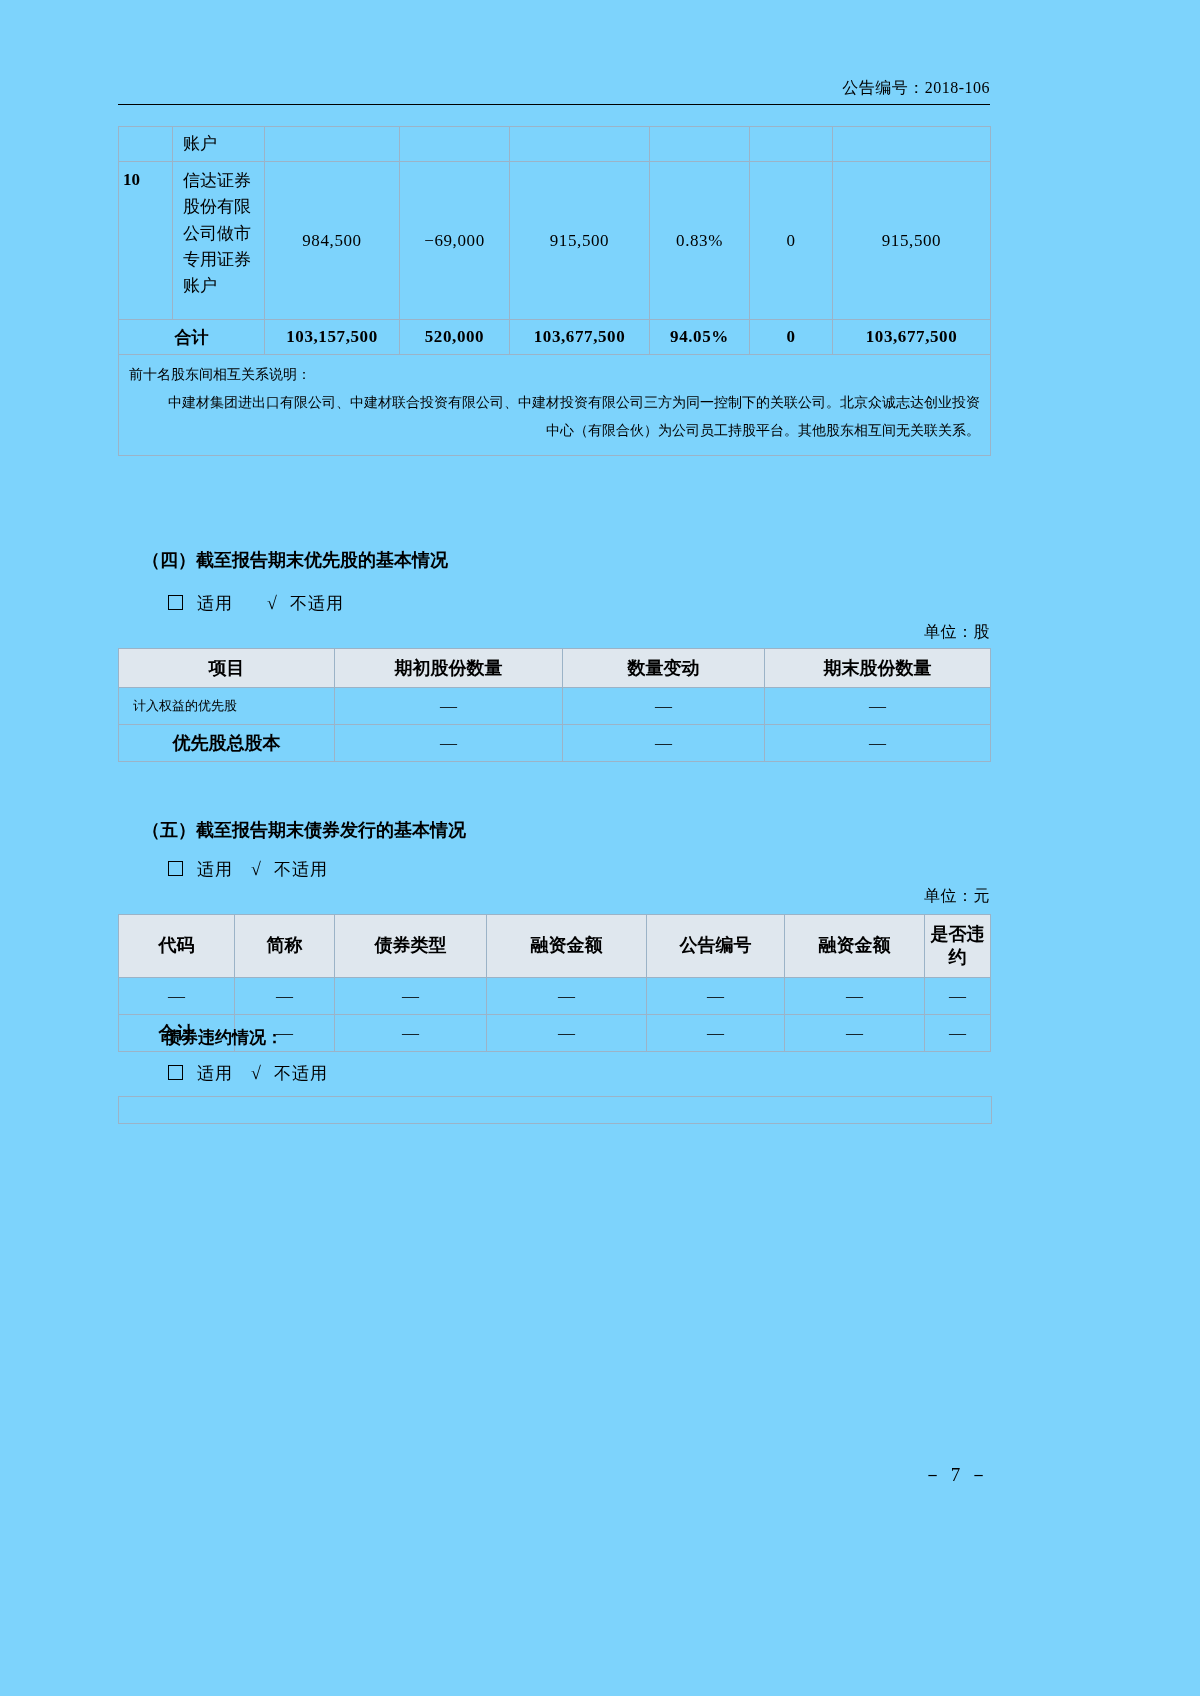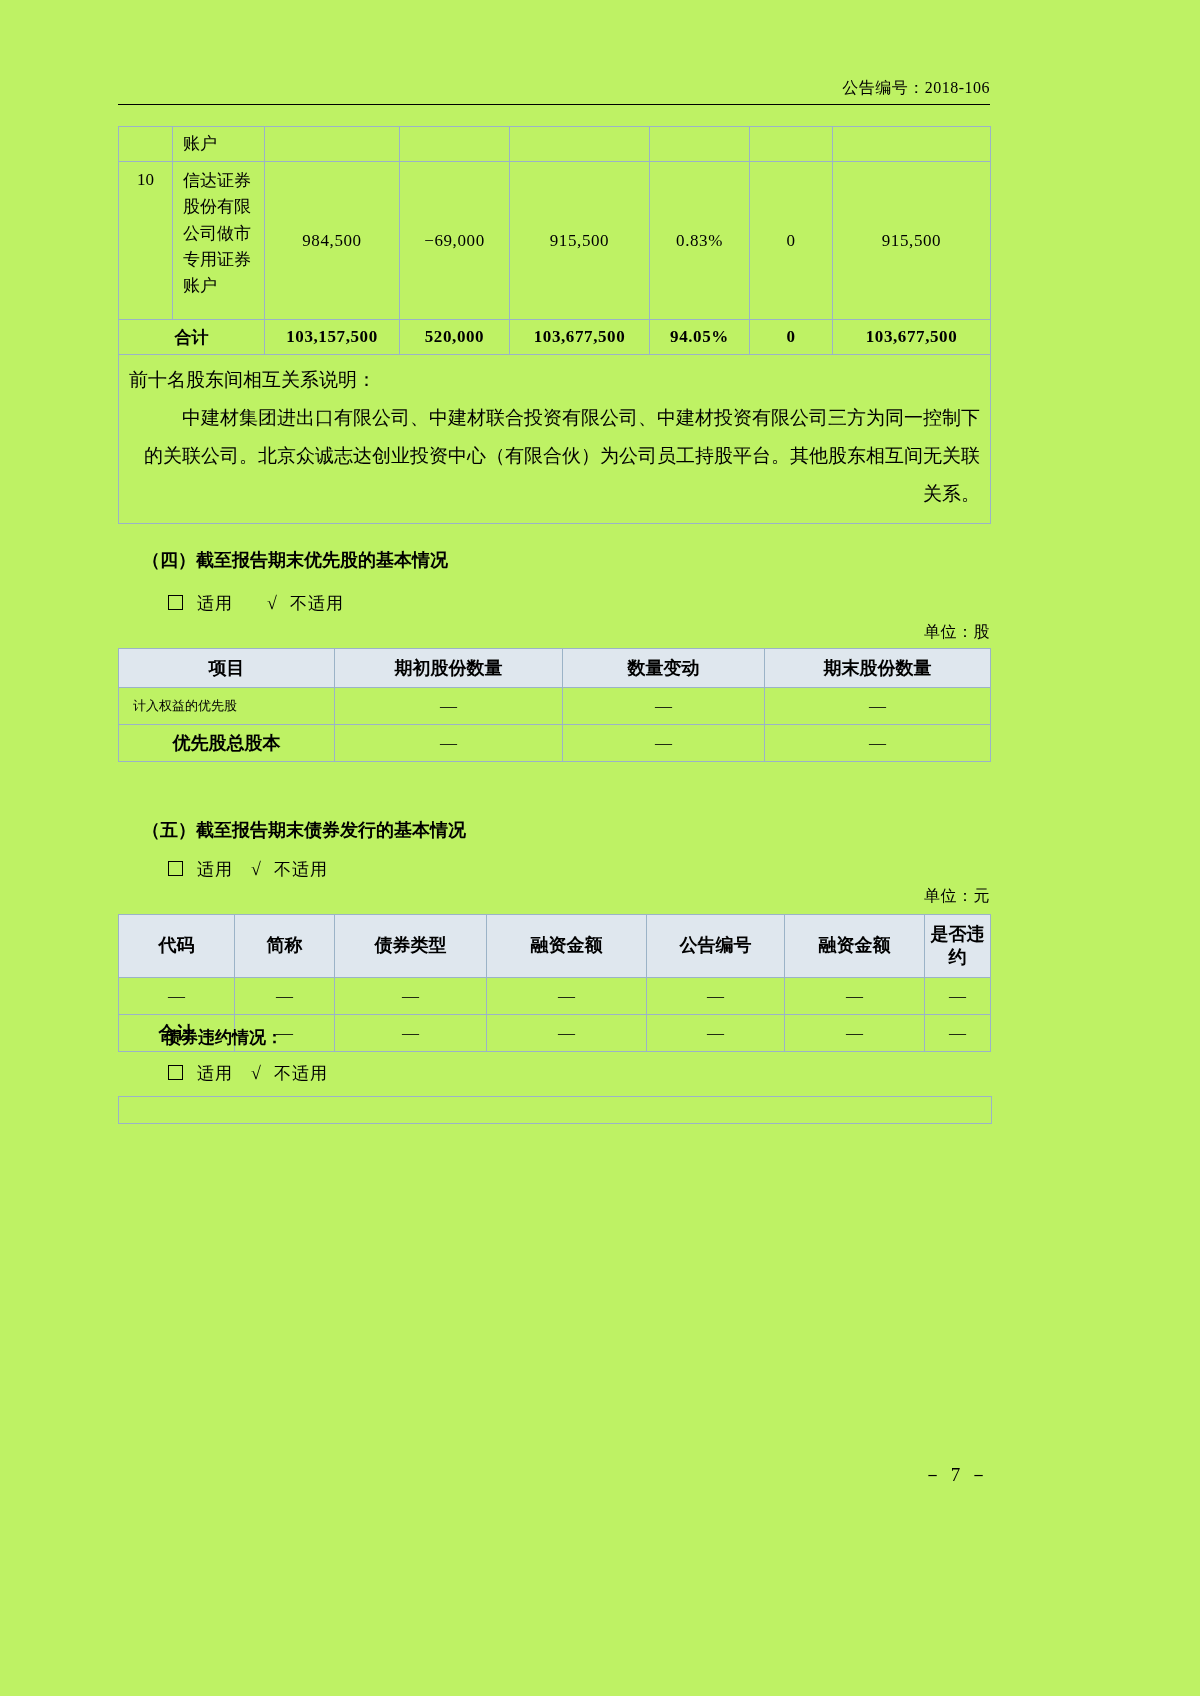--- a/index.html
+++ b/index.html
@@ -8,21 +8,21 @@
     background: #ffffff;
   }
   body {
     font-family: "Liberation Serif", "DejaVu Serif", serif;
     color: #000000;
   }
   .page {
     position: relative;
     width: 1200px;
     height: 1696px;
-    background: #bef264;
+    background: #7dd3fc;
     box-sizing: border-box;
     overflow: hidden;
   }
   .content {
     position: absolute;
     left: 118px;
     top: 0;
     width: 872px;
   }
 
@@ -74,29 +74,29 @@
   .tbl-holders td {
     height: 28px;
   }
   .cell-name {
     text-align: left;
     line-height: 1.55;
     padding-left: 10px;
     font-size: 17px;
     margin-left: 8px;
   }
-  .cell-idx { text-align: center; }
+  .cell-idx { text-align: left; font-weight: bold; }
   .row-total td {
     font-weight: bold;
   }
   .notes-cell {
     text-align: left;
     line-height: 2.0;
     padding: 6px 10px 10px 10px;
-    font-size: 19px;
+    font-size: 14px;
   }
   .notes-cell .indent { text-indent: 2em; display: block; text-align: right; }
 
   
   .section-title {
     font-family: "Liberation Sans", sans-serif;
     font-weight: bold;
     font-size: 18px;
     margin: 0;
     padding: 0;

